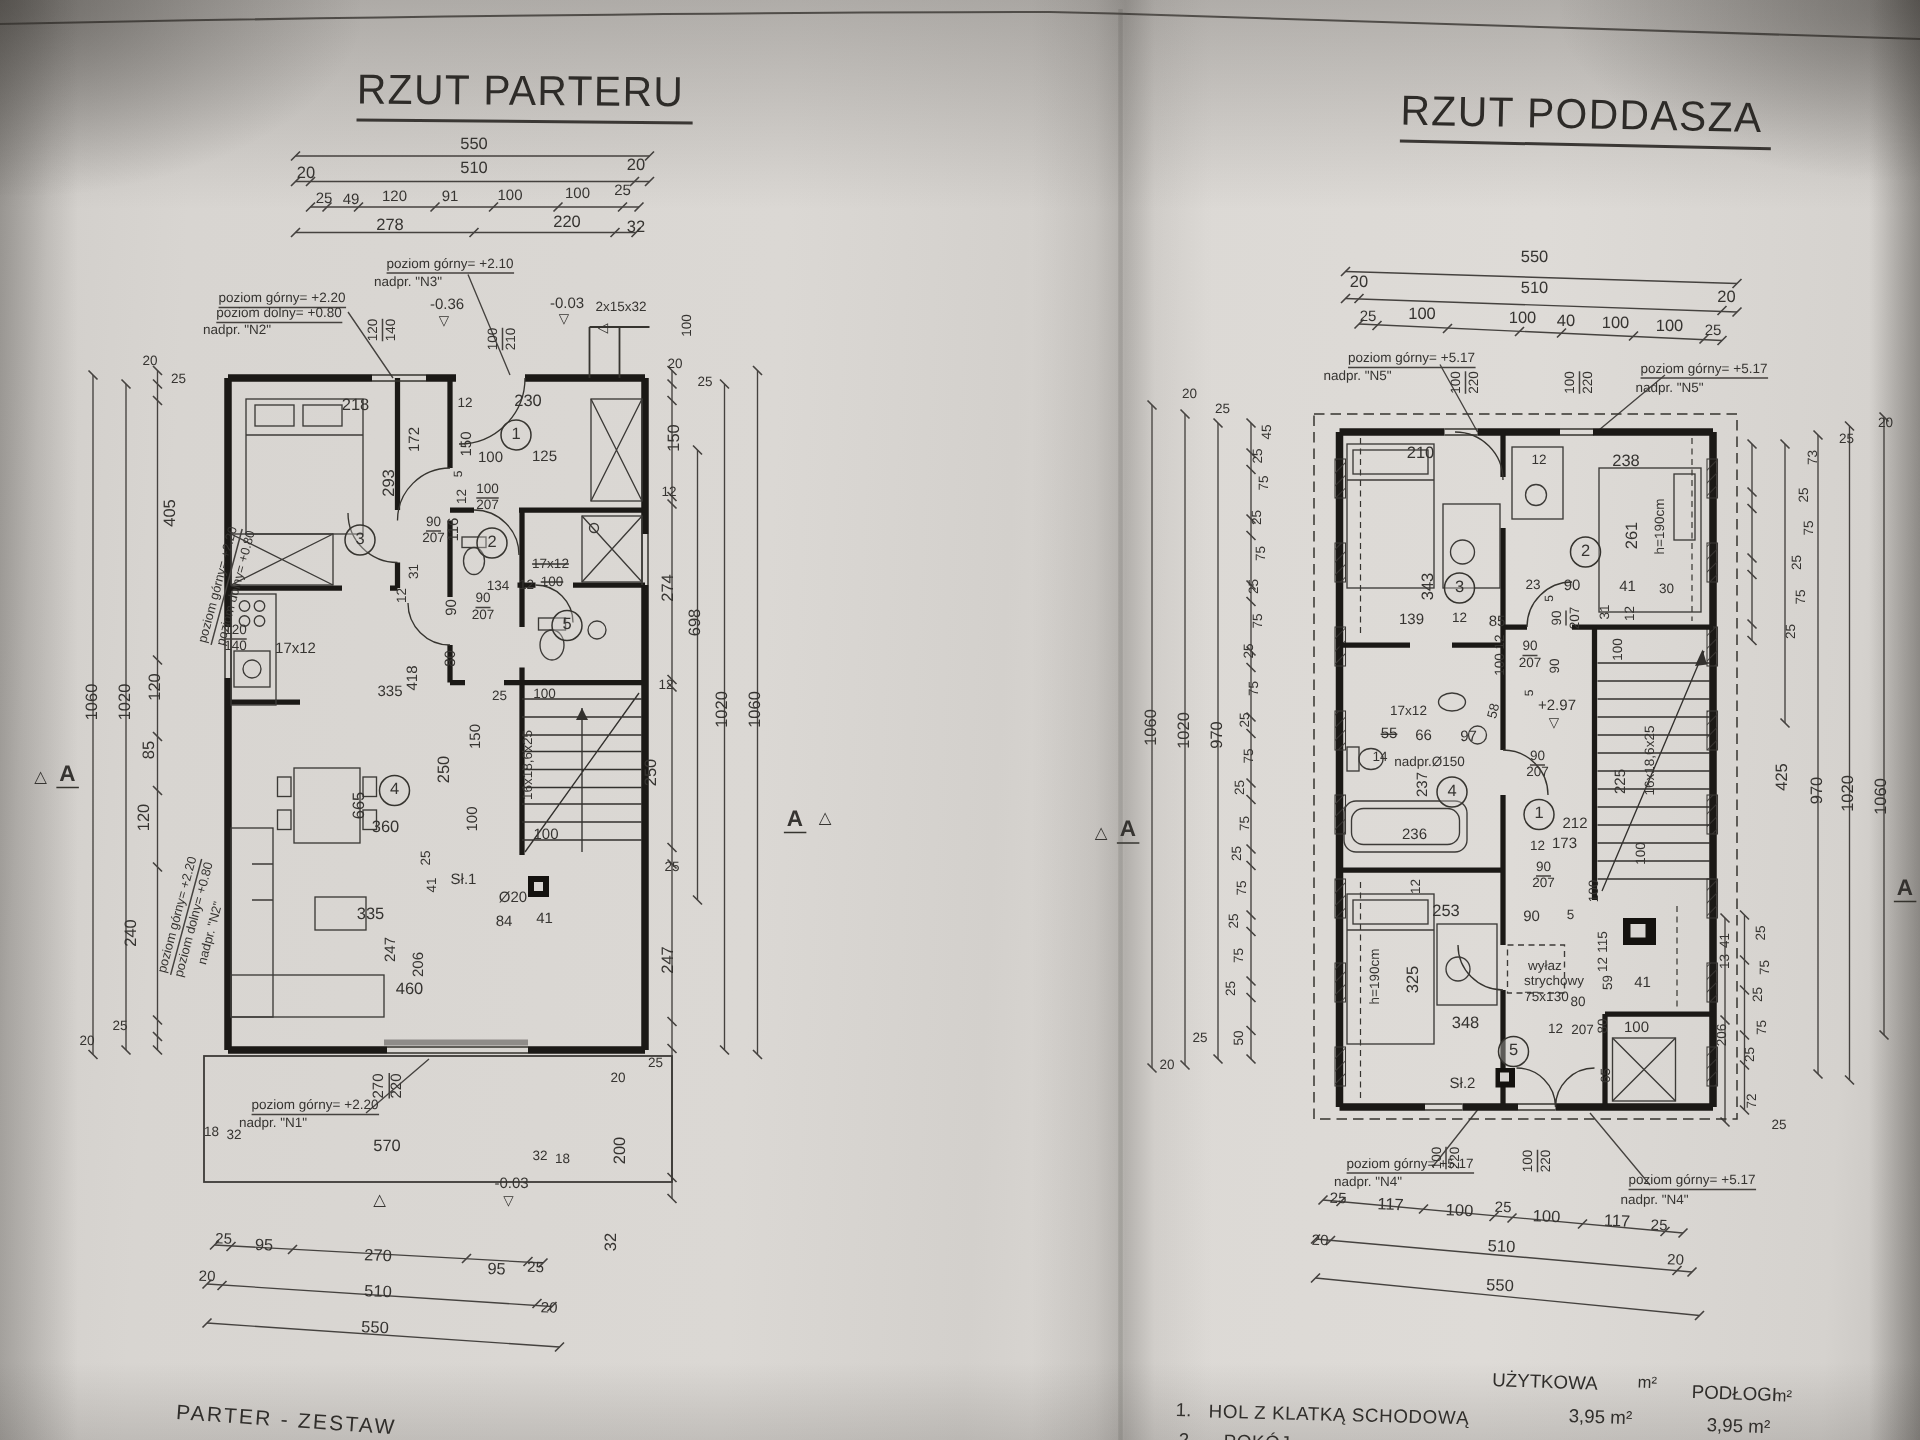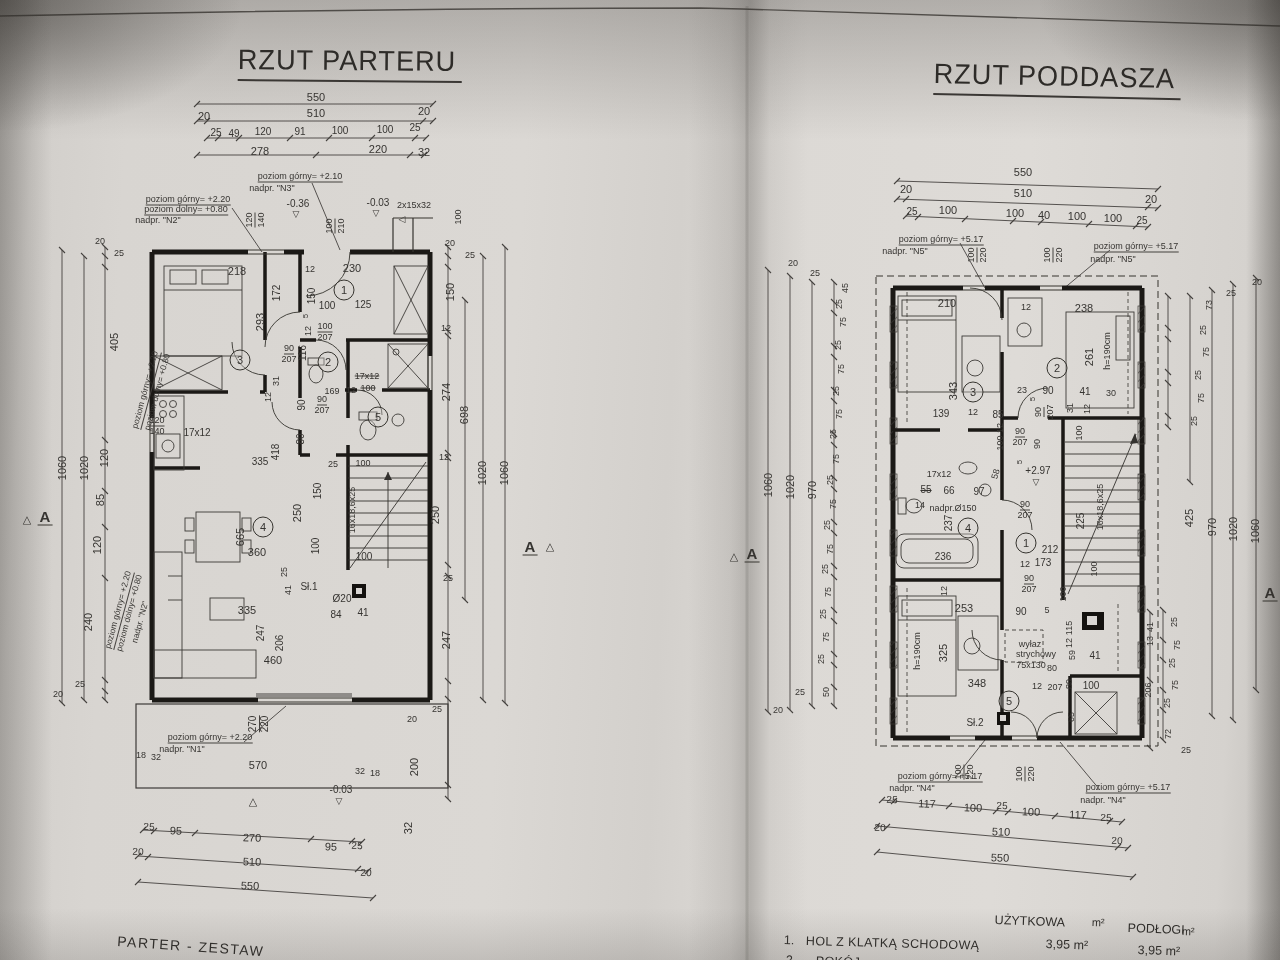--- a/index.html
+++ b/index.html
@@ -267,21 +267,21 @@
       <span class="lbl o" style="left: 325px; top: 327px; font-size: 9px; transform: translate(-50%, -50%) rotate(0deg);">100</span>
       <span class="lbl" style="left: 325px; top: 337px; font-size: 9px; transform: translate(-50%, -50%) rotate(0deg);">207</span>
       <span class="lbl" style="left: 308px; top: 331px; font-size: 9px; transform: translate(-50%, -50%) rotate(-90deg);">12</span>
       <span class="lbl" style="left: 306px; top: 316px; font-size: 8px; transform: translate(-50%, -50%) rotate(-90deg);">5</span>
       <span class="lbl o" style="left: 289px; top: 349px; font-size: 9px; transform: translate(-50%, -50%) rotate(0deg);">90</span>
       <span class="lbl" style="left: 289px; top: 359px; font-size: 9px; transform: translate(-50%, -50%) rotate(0deg);">207</span>
       <span class="lbl" style="left: 303px; top: 353px; font-size: 10px; transform: translate(-50%, -50%) rotate(-90deg);">116</span>
       <span class="lbl" style="left: 276px; top: 381px; font-size: 9px; transform: translate(-50%, -50%) rotate(-90deg);">31</span>
       <span class="lbl k" style="left: 367px; top: 376px; font-size: 9px; transform: translate(-50%, -50%) rotate(0deg);">17x12</span>
       <span class="lbl k" style="left: 368px; top: 388px; font-size: 9px; transform: translate(-50%, -50%) rotate(0deg);">100</span>
-      <span class="lbl" style="left: 332px; top: 391px; font-size: 9px; transform: translate(-50%, -50%) rotate(0deg);">169</span>
+      <span class="lbl" style="left: 332px; top: 391px; font-size: 9px; transform: translate(-50%, -50%) rotate(0deg);">134</span>
       <span class="lbl" style="left: 351px; top: 390px; font-size: 9px; transform: translate(-50%, -50%) rotate(0deg);">12</span>
       <span class="lbl" style="left: 302px; top: 405px; font-size: 10px; transform: translate(-50%, -50%) rotate(-90deg);">90</span>
       <span class="lbl o" style="left: 322px; top: 400px; font-size: 9px; transform: translate(-50%, -50%) rotate(0deg);">90</span>
       <span class="lbl" style="left: 322px; top: 410px; font-size: 9px; transform: translate(-50%, -50%) rotate(0deg);">207</span>
       <span class="lbl" style="left: 301px; top: 439px; font-size: 10px; transform: translate(-50%, -50%) rotate(-90deg);">80</span>
       <span class="lbl" style="left: 197px; top: 433px; font-size: 10px; transform: translate(-50%, -50%) rotate(0deg);">17x12</span>
       <span class="lbl o" style="left: 157px; top: 421px; font-size: 9px; transform: translate(-50%, -50%) rotate(0deg);">120</span>
       <span class="lbl" style="left: 157px; top: 431px; font-size: 9px; transform: translate(-50%, -50%) rotate(0deg);">140</span>
       <span class="lbl" style="left: 268px; top: 397px; font-size: 9px; transform: translate(-50%, -50%) rotate(-90deg);">12</span>
       <span class="lbl" style="left: 260px; top: 462px; font-size: 10px; transform: translate(-50%, -50%) rotate(0deg);">335</span>

